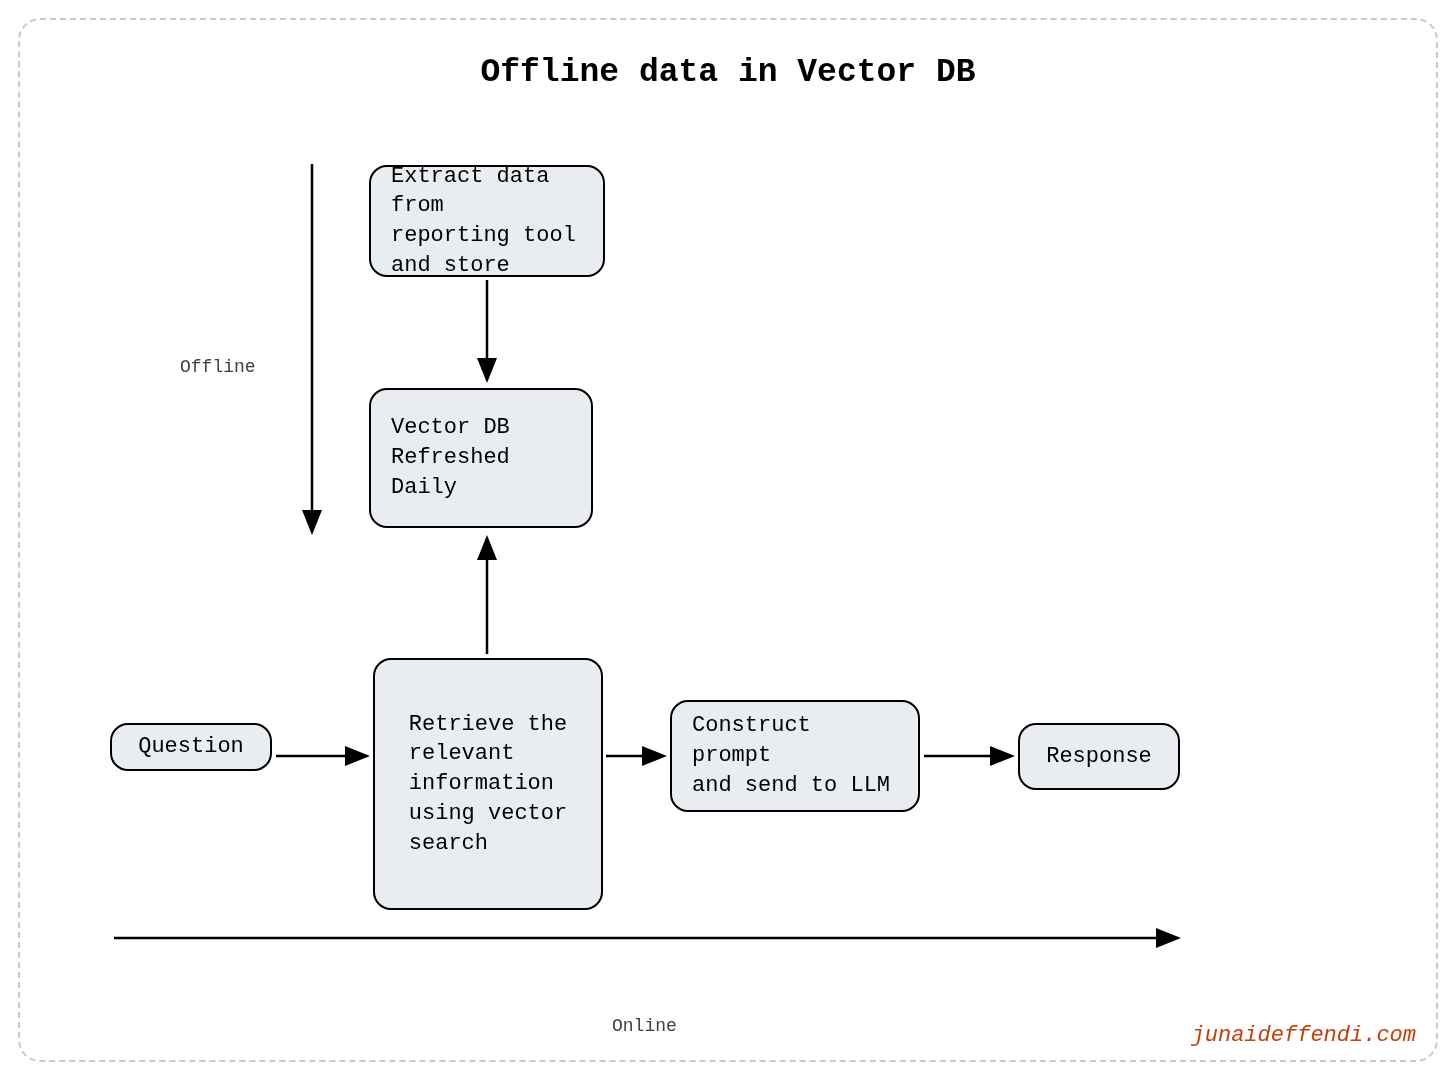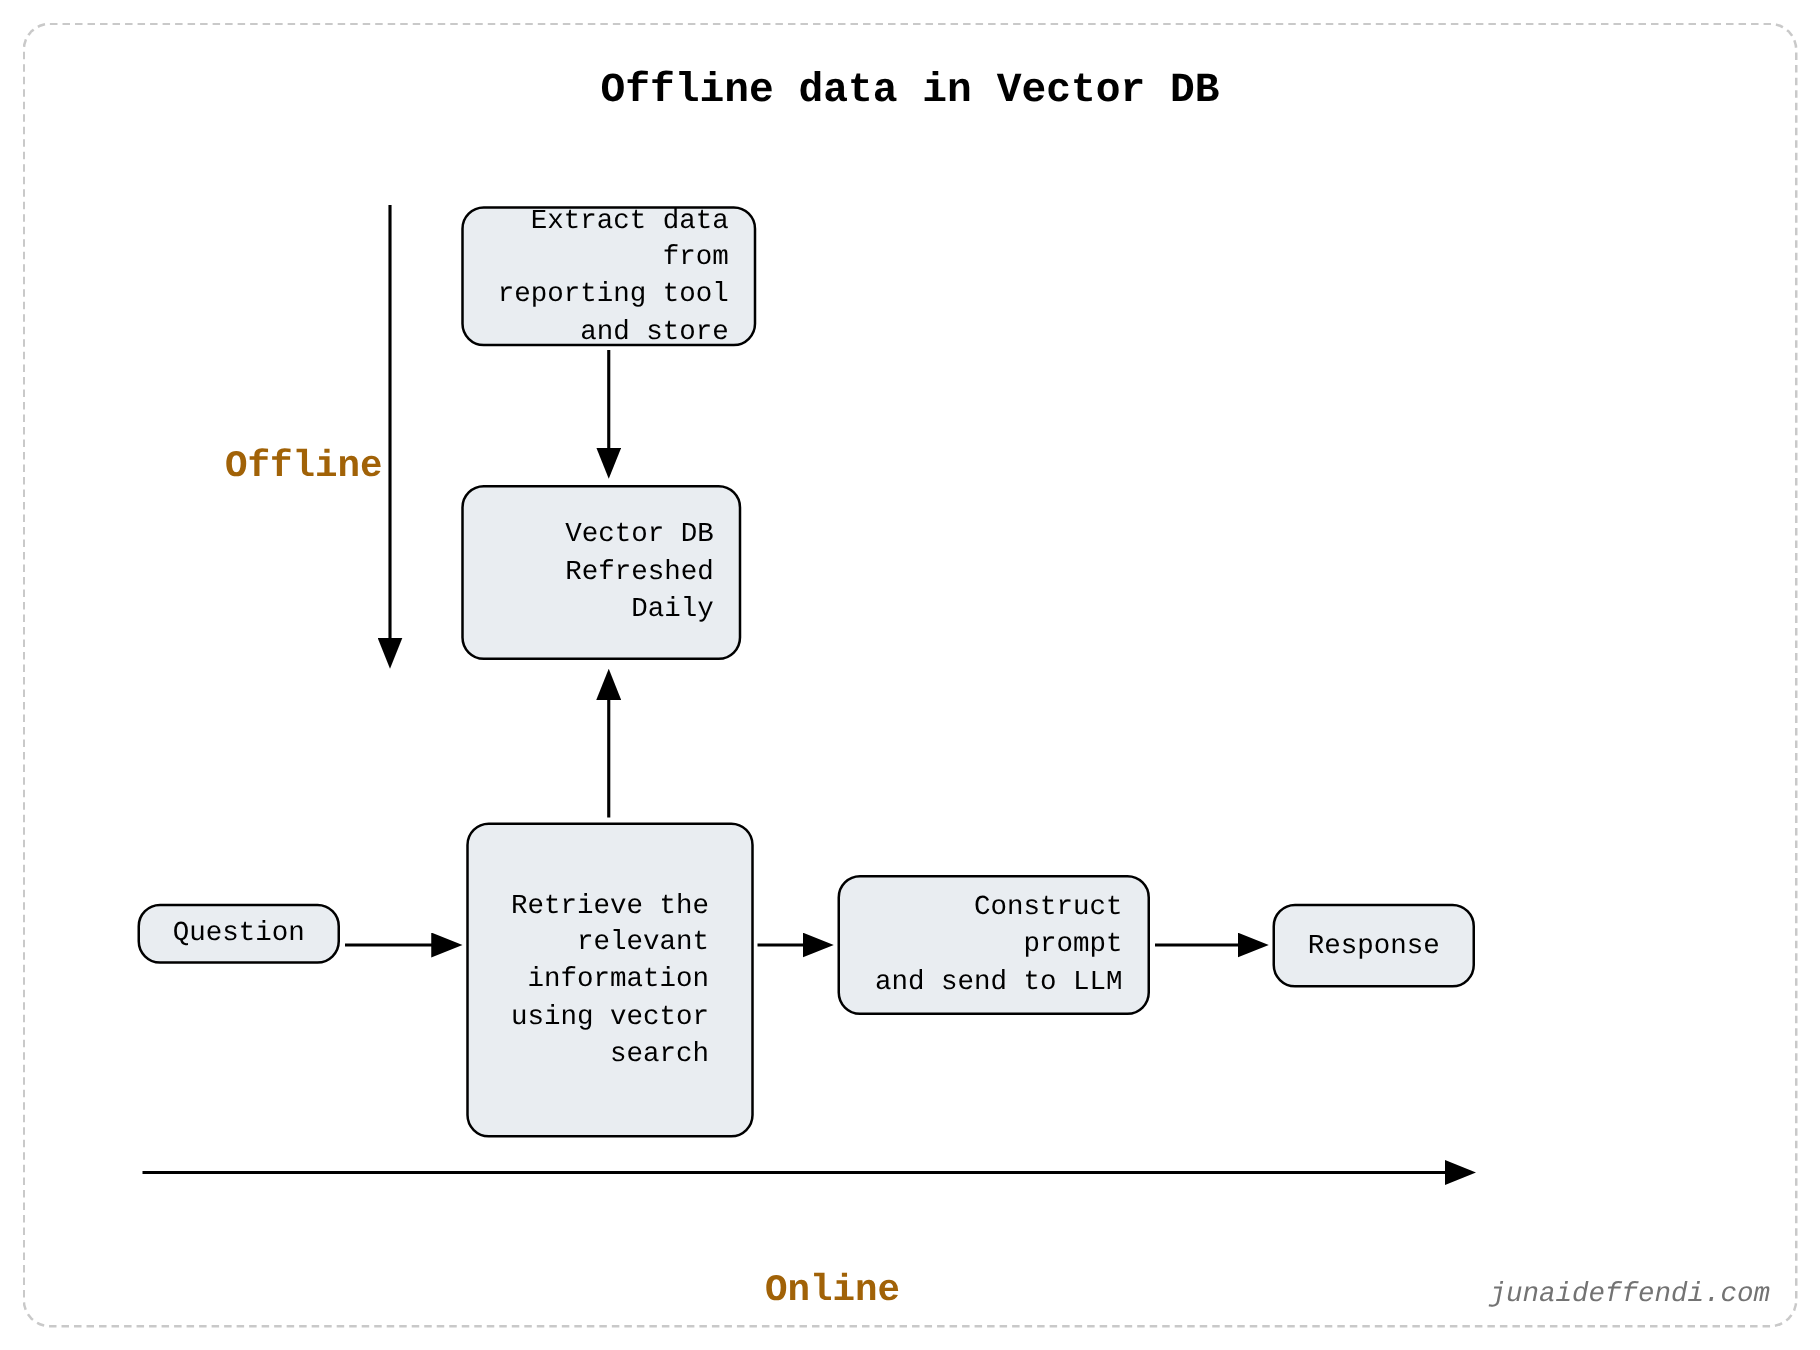--- a/index.html
+++ b/index.html
@@ -30,38 +30,37 @@
     color: #000;
   }
   .box {
     position: absolute;
     background: #e9edf1;
     border: 2.5px solid #000;
     border-radius: 18px;
     display: flex;
     align-items: center;
     justify-content: center;
-    text-align: right;
+    text-align: left;
     font-size: 22px;
     line-height: 1.35;
     padding: 14px 20px;
     color: #000;
   }
   .label {
     position: absolute;
-    font-size: 30px;
-    color: #a16207;
-    font-weight: bold;
+    font-size: 18px;
+    color: #404040;
   }
   .attribution {
     position: absolute;
     right: 40px;
     bottom: 32px;
     font-size: 22px;
-    color: #737373;
+    color: #c2410c;
     font-style: italic;
     text-align: center;
   }
   svg.arrows {
     position: absolute;
     left: 0;
     top: 0;
     width: 1456px;
     height: 1080px;
     pointer-events: none;

